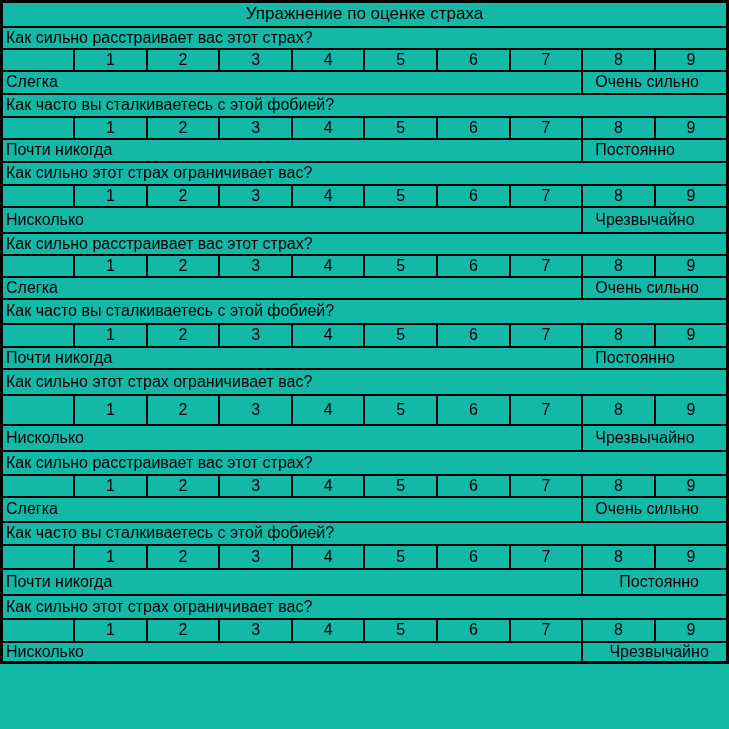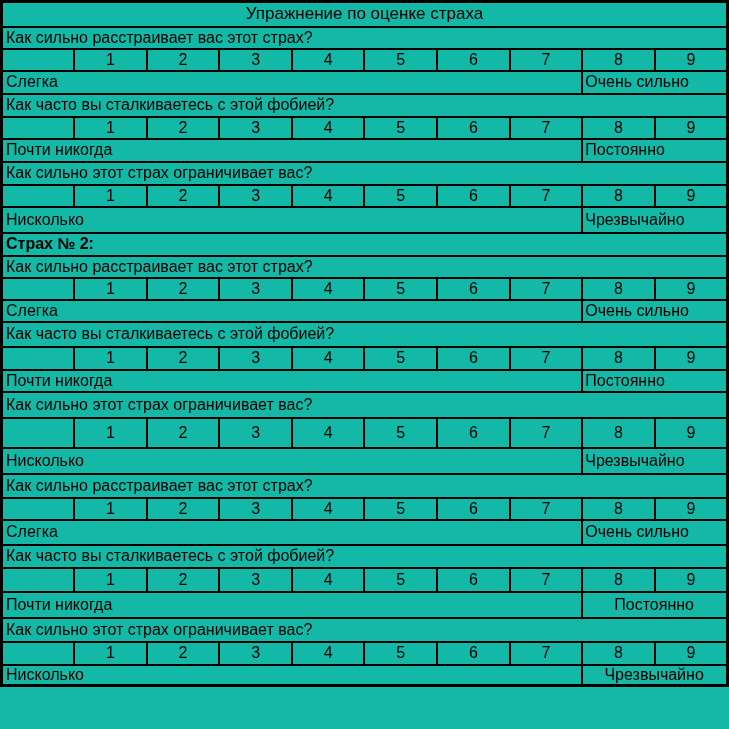--- a/index.html
+++ b/index.html
@@ -12,21 +12,21 @@
     font-family:"Liberation Sans",sans-serif;font-size:16px;color:#000;
     border:3px solid #000;
   }
   td{
     border:2px solid #000;padding:0 3px;overflow:hidden;
     white-space:nowrap;vertical-align:middle;
   }
   tr.title-row td{text-align:center;font-size:17px;}
   tr.hdr-row td{font-weight:bold;}
   tr.scale-row td{text-align:center;padding:0 2px;}
-  td.right-lbl{padding-left:2px;}
+  td.right-lbl{padding-left:12px;}
   td.tc{text-align:center;}
 </style>
 </head>
 <body>
 
 <div class="page">
 <table class="fear-form">
   <colgroup>
     <col style="width:10%">
         <col style="width:10%">
@@ -96,23 +96,20 @@
           <td>6</td>
           <td>7</td>
           <td>8</td>
           <td>9</td>
         </tr>
   <tr style="height:26px">
     <td colspan="8">Нисколько</td>
     <td colspan="2" class="right-lbl">Чрезвычайно</td>
   </tr>
 
-  <tr class="hdr-row" style="height:23px">
-    <td colspan="10">Страх № 2:</td>
-  </tr>
   <tr style="height:22px">
     <td colspan="10">Как сильно расстраивает вас этот страх?</td>
   </tr>
   <tr class="scale-row" style="height:22px">
           <td></td>
           <td>1</td>
           <td>2</td>
           <td>3</td>
           <td>4</td>
           <td>5</td>

